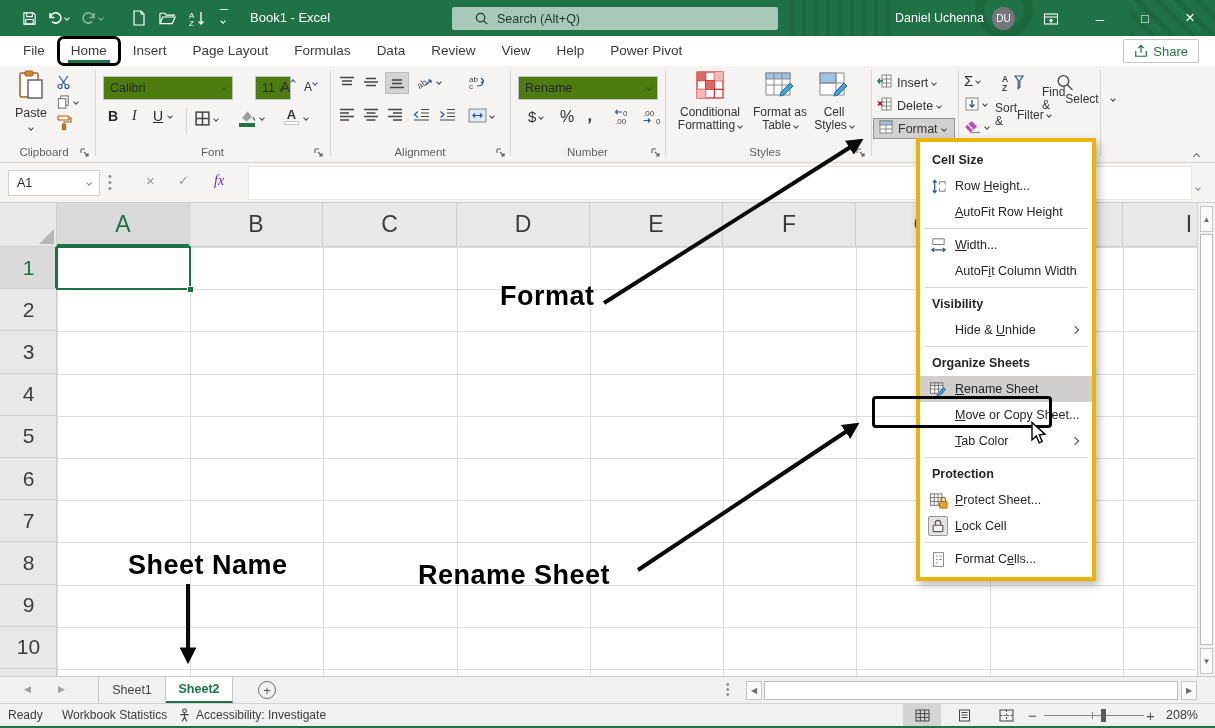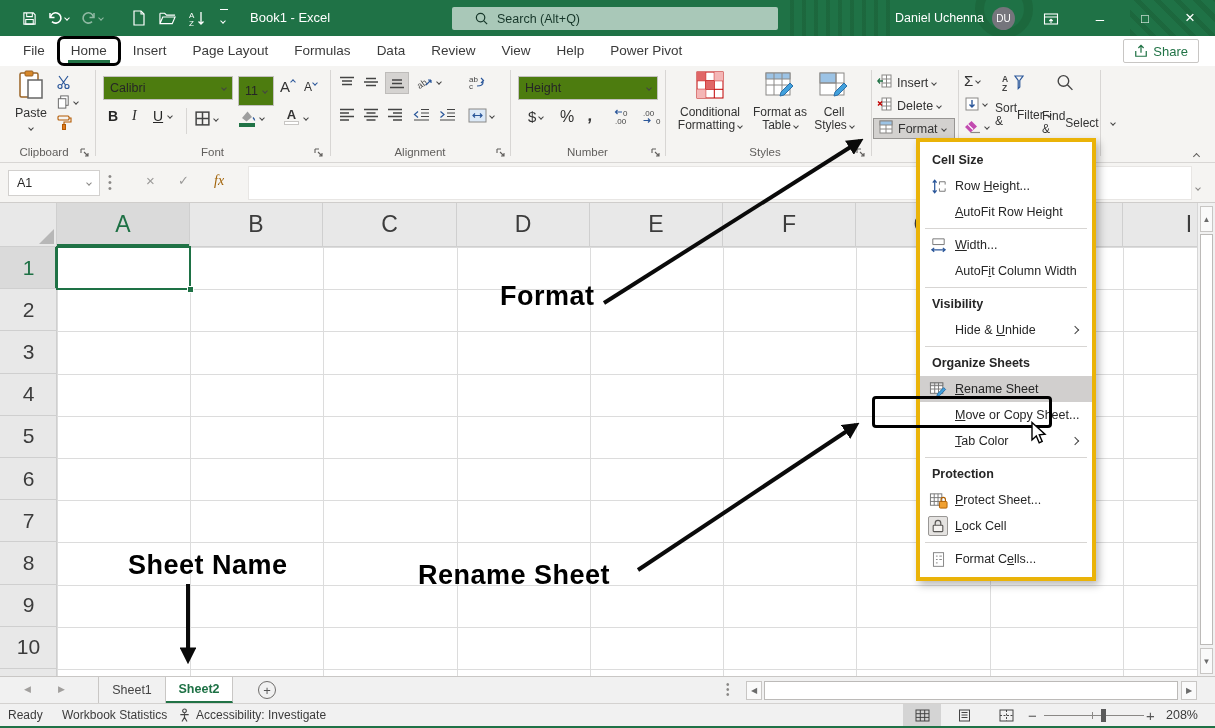--- a/index.html
+++ b/index.html
@@ -238,21 +238,21 @@
       </span>
     <div class="glabel" style="left:0;width:88px">Clipboard</div>
     <span class="launcher" style="left:80px"><svg width="10" height="10" viewBox="0 0 10 10">
           <path d="M1 1h4M1 1v4M4 4l4 4M8 5v3H5" fill="none" stroke="#605e5c" stroke-width="1.1"></path>
         </svg></span>
 
     <div class="combo" style="left:103px;top:10px;width:130px;height:24px">
         <span>Calibri</span>
         <span class="chv sm"></span>
       </div>
-    <div class="combo" style="left:238px;top:10px;width:36px;height:30px">
+    <div class="combo" style="left:255px;top:10px;width:36px;height:24px">
         <span>11</span>
         <span class="chv sm"></span>
       </div>
     <span class="rbtn" style="left:280px;top:12px;font-size:15px;color:#333">
         <span>A</span>
         <span class="chv sm up" style="margin:-10px 0 0 -2px;border-color:#2b579a"></span>
       </span>
     <span class="rbtn" style="left:304px;top:14px;font-size:12px;color:#333">
         <span>A</span>
         <span class="chv sm" style="margin:-8px 0 0 -2px;border-color:#2b579a"></span>
@@ -355,21 +355,21 @@
           <path d="M5 7.5h9M7 5.5l-2 2 2 2M12 5.5l2 2-2 2" stroke="#2b579a" fill="none" stroke-width="1.2"></path>
         </svg>
         <span class="chv sm"></span>
       </span>
     <div class="glabel" style="left:330px;width:180px">Alignment</div>
     <span class="launcher" style="left:496px"><svg width="10" height="10" viewBox="0 0 10 10">
           <path d="M1 1h4M1 1v4M4 4l4 4M8 5v3H5" fill="none" stroke="#605e5c" stroke-width="1.1"></path>
         </svg></span>
 
     <div class="combo" style="left:518px;top:10px;width:140px;height:24px">
-        <span>Height</span>
+        <span>Rename</span>
         <span class="chv sm"></span>
       </div>
     <span class="rbtn" style="left:528px;top:42px;font-size:15px;color:#333">
         <span>$</span>
         <span class="chv sm"></span>
       </span>
     <span class="rbtn" style="left:560px;top:42px;font-size:16px;color:#333">%</span>
     <span class="rbtn" style="left:588px;top:40px;font-size:17px;font-weight:bold;color:#333;transform:rotate(8deg)">,</span>
     <span class="rbtn" style="left:614px;top:42px">
         <svg width="22" height="17" viewBox="0 0 22 17">
@@ -492,40 +492,40 @@
       <span>Sort &amp;</span>
       <span style="display:flex;align-items:center;gap:3px">
           <span>Filter</span>
           <span class="chv sm"></span>
         </span>
     </div>
     <span class="abs" style="left:1055px;top:7px"><svg width="19" height="19" viewBox="0 0 18 18">
           <circle cx="8" cy="7.5" r="5" fill="none" stroke="#444" stroke-width="1.3"></circle>
           <path d="M11.8 11.2L16.5 16" stroke="#444" stroke-width="1.3"></path>
         </svg></span>
-    <div class="twoline" style="left:1042px;top:44px">
+    <div class="twoline" style="left:1042px;top:20px">
       <span>Find &amp;</span>
       <span style="display:flex;align-items:center;gap:12px">
           <span>Select</span>
           <span class="chv sm"></span>
         </span>
     </div>
 
     <span class="abs" style="left:1194px;top:82px"><span class="chv up" style="border-color:#605e5c"></span></span>
   </div>
 
   <div id="fbar">
     <div id="namebox">
       <span>A1</span>
       <span class="chv sm" style="margin-left:auto;border-color:#8a8886"></span>
     </div>
     <span class="abs" style="left:108px;top:10px;color:#8a8886;letter-spacing:0;font-size:11px;line-height:6px">•<br>•<br>•</span>
     <span class="abs" style="left:146px;top:9px;color:#9a9998;font-size:15px">×</span>
     <span class="abs" style="left:178px;top:10px;color:#9a9998;font-size:13px">✓</span>
-    <span class="abs" style="left:214px;top:10px;font-family:'Liberation Serif',serif;font-style:italic;font-size:14px;color:#a16207">fx</span>
+    <span class="abs" style="left:214px;top:10px;font-family:'Liberation Serif',serif;font-style:italic;font-size:14px;color:#6d28d9">fx</span>
     <div id="fx-input"></div>
     <span class="abs" style="left:1196px;top:16px"><span class="chv sm" style="border-color:#8a8886"></span></span>
   </div>
 
   <div id="corner"></div>
   <div id="colheads">
       <div class="colh selc" style="width: 133px;">A</div>
       <div class="colh" style="width: 133px;">B</div>
       <div class="colh" style="width: 134px;">C</div>
       <div class="colh" style="width: 133px;">D</div>

